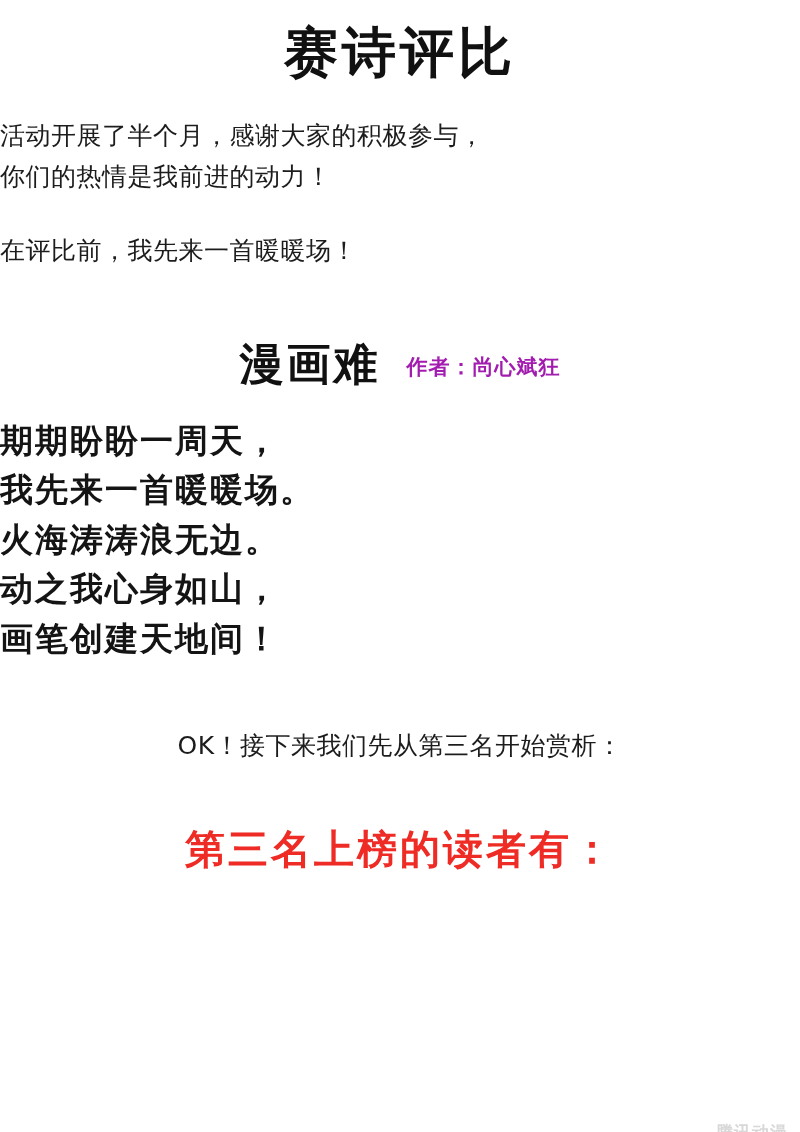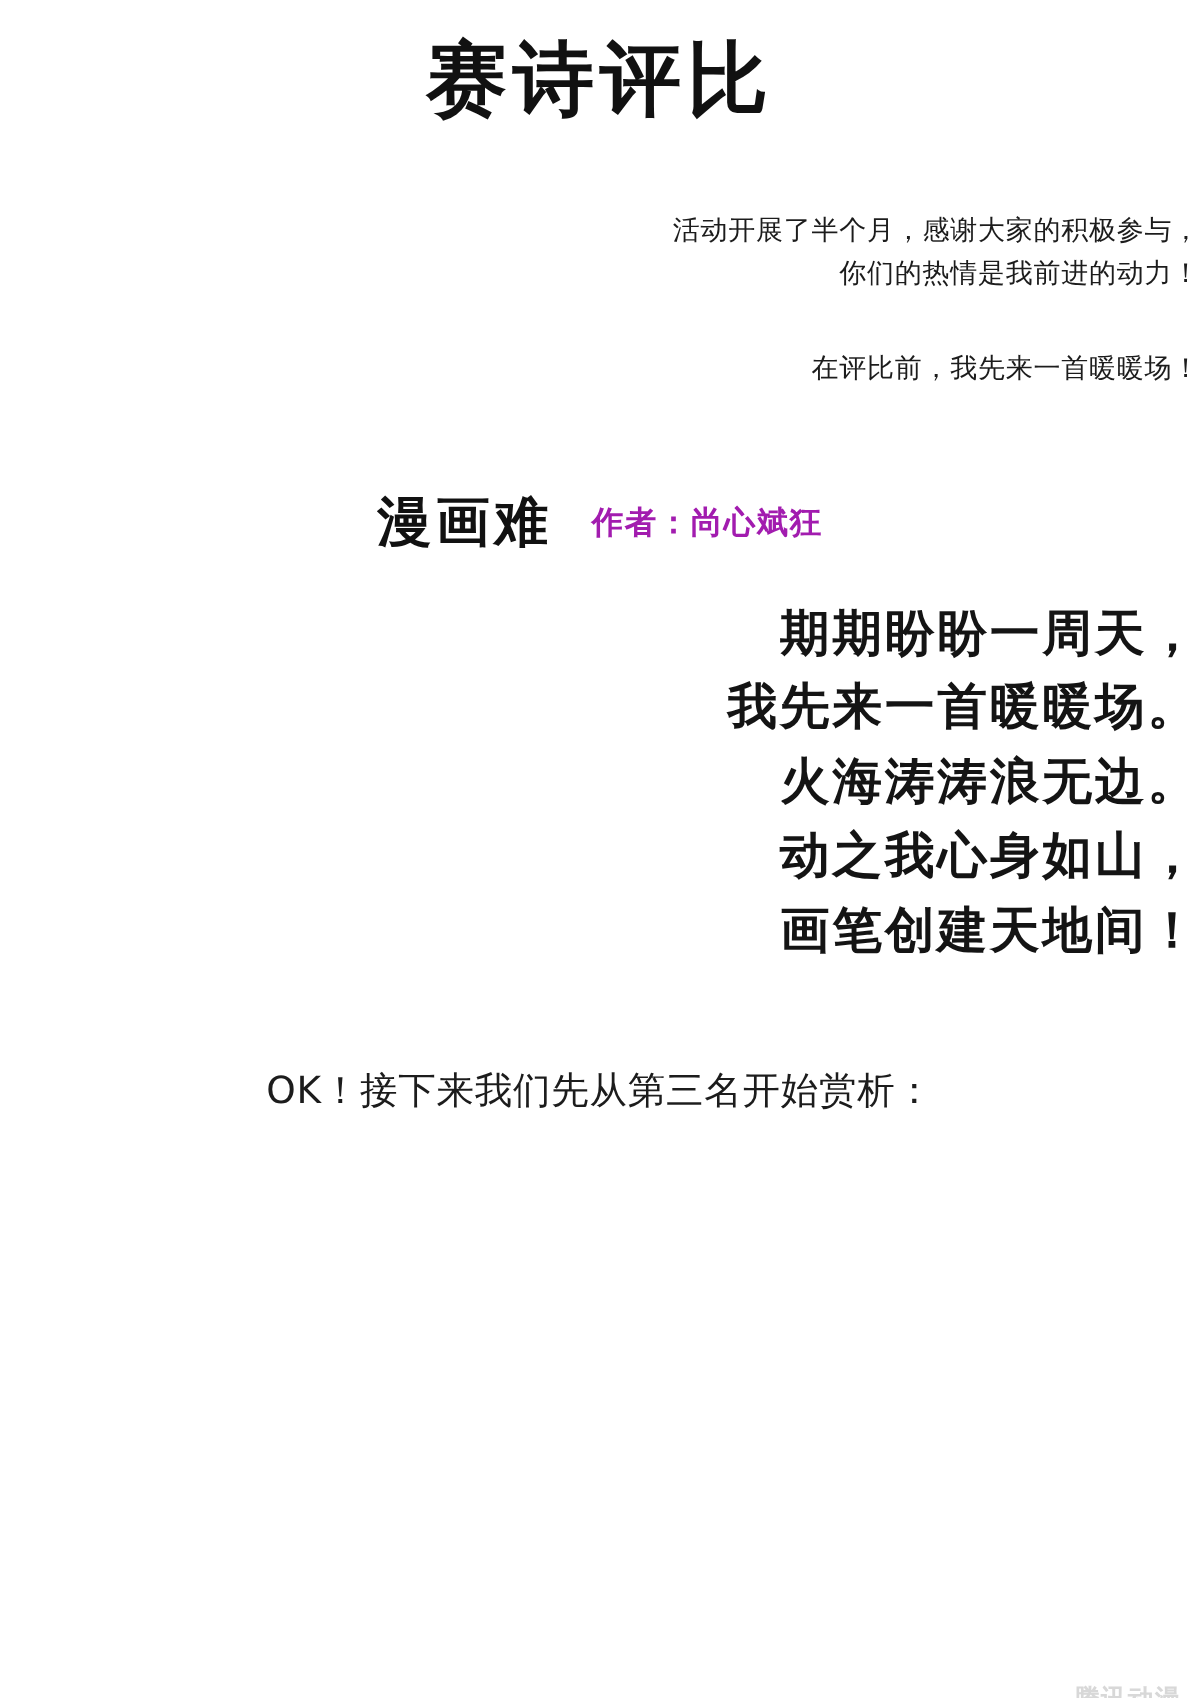--- a/index.html
+++ b/index.html
@@ -25,23 +25,23 @@
   .title {
     text-align: center;
     font-size: 54px;
     font-weight: bold;
     letter-spacing: 4px;
     margin: 22px 0 0 0;
     line-height: 1.15;
     color: #111111;
   }
   .intro {
-    margin-top: 55px;
-    text-align: right;
-    font-size: 18px;
+    margin-top: 32px;
+    text-align: left;
+    font-size: 25px;
     line-height: 1.62;
     color: #1c1c1c;
     letter-spacing: 0.5px;
   }
   .intro p {
     margin: 0;
   }
   .intro .blk {
     margin-bottom: 34px;
   }
@@ -49,36 +49,36 @@
     margin-bottom: 0;
   }
   .poem-head {
     margin-top: 70px;
     display: flex;
     align-items: flex-end;
     justify-content: center;
     gap: 26px;
   }
   .poem-title {
-    font-size: 36px;
+    font-size: 44px;
     font-weight: bold;
     letter-spacing: 3px;
     color: #111111;
     line-height: 1;
   }
   .poem-author {
     font-size: 21px;
     font-weight: bold;
     color: #a21caf;
     padding-bottom: 5px;
     letter-spacing: 1px;
   }
   .poem-body {
     margin-top: 30px;
-    text-align: right;
+    text-align: left;
     font-size: 33px;
     font-weight: bold;
     line-height: 1.5;
     letter-spacing: 2px;
     color: #141414;
   }
   .poem-body div {
     white-space: nowrap;
   }
   .outro {
@@ -135,16 +135,17 @@
   <div class="poem-body">
     <div>期期盼盼一周天，</div>
     <div>我先来一首暖暖场。</div>
     <div>火海涛涛浪无边。</div>
     <div>动之我心身如山，</div>
     <div>画笔创建天地间！</div>
   </div>
 
   <div class="outro">OK！接下来我们先从第三名开始赏析：</div>
 
+  <div class="rank-call">第三名上榜的读者有：</div>
 
   <div class="watermark">腾讯动漫</div>
 
 </div>
 
 </body></html>

